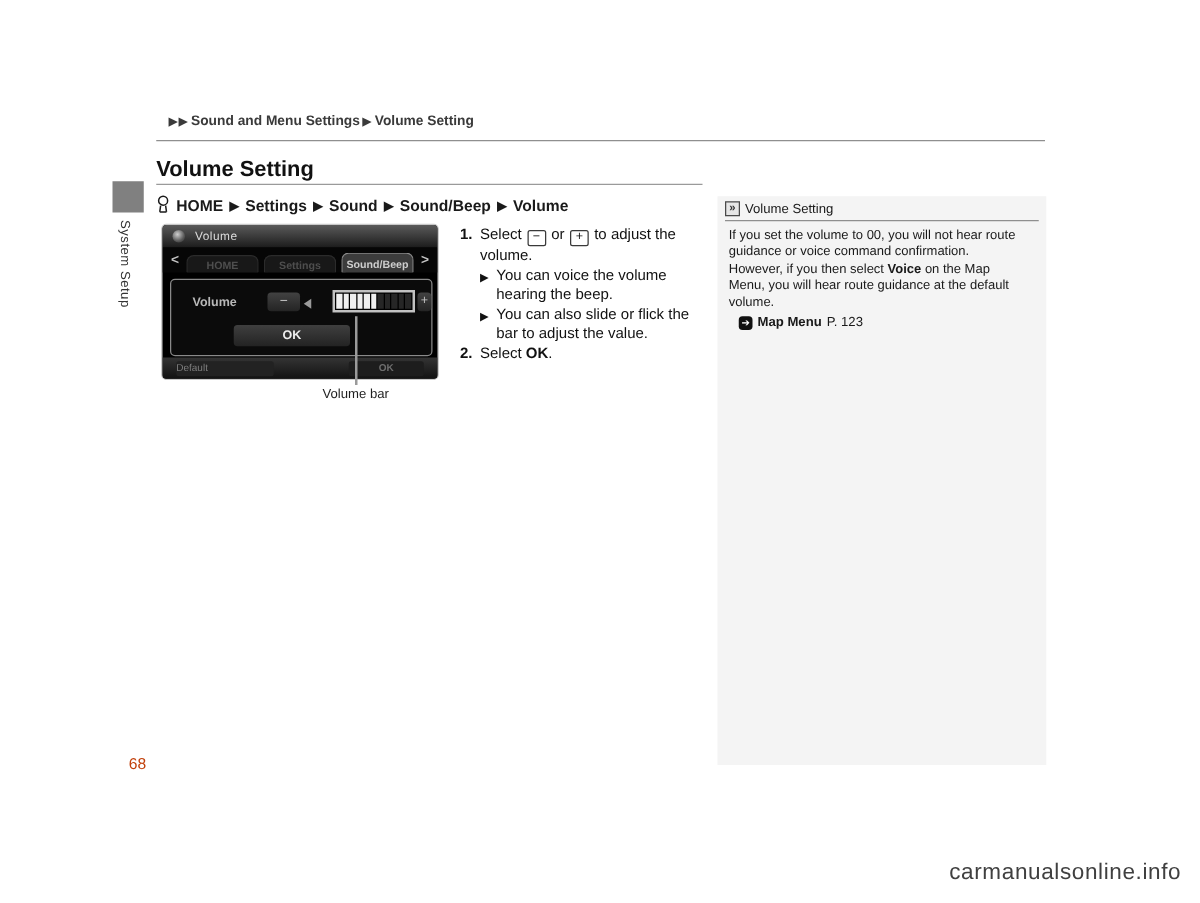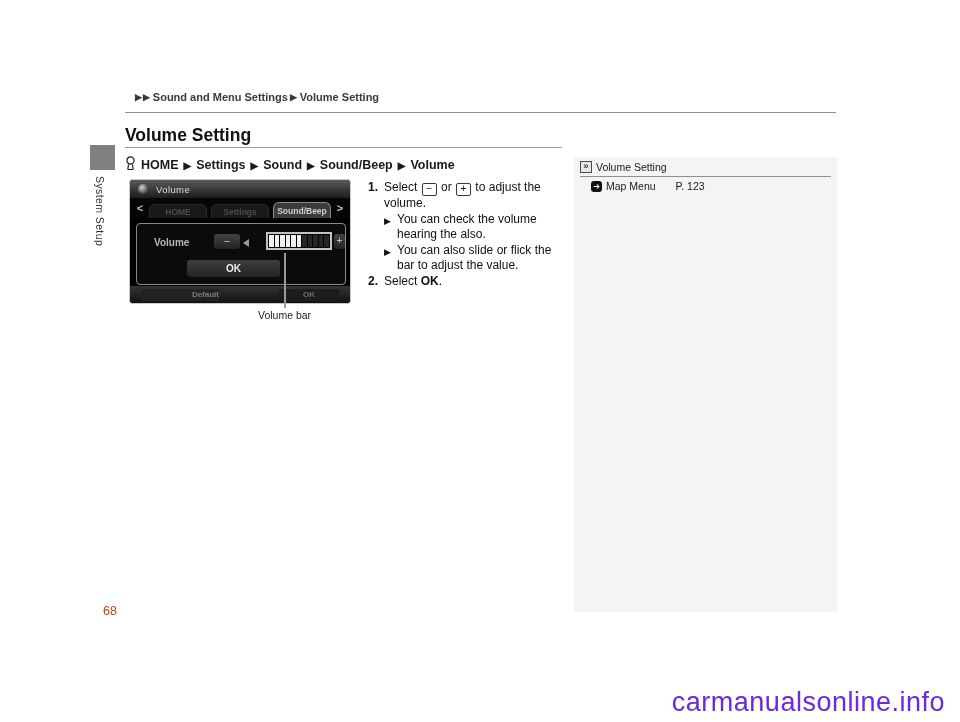--- a/index.html
+++ b/index.html
@@ -58,21 +58,21 @@
   .btn-plus{position:absolute;left:197px;top:10px;width:11px;height:15px;border-radius:3px;
             background:linear-gradient(#424242,#242424);color:#c4c4c4;font-size:10px;
             text-align:center;line-height:14px;}
   .btn-ok{position:absolute;left:50px;top:36px;width:93px;height:17px;border-radius:3px;
           background:linear-gradient(#3f3f3f,#232323);color:#efefef;font-size:10px;font-weight:bold;
           text-align:center;line-height:17px;}
   .dev-bottombar{position:absolute;left:0;right:0;bottom:0;height:17px;
                  background:linear-gradient(#343434,#121212);display:flex;align-items:center;
                  justify-content:space-between;padding:0 11px;}
   .btn-default{width:78px;height:12px;background:#222;border-radius:2px;color:#7d7d7d;
-               font-size:8px;font-weight:bold;text-align:right;line-height:12px;}
+               font-size:8px;font-weight:normal;text-align:left;line-height:12px;}
   .btn-footer-ok{width:60px;height:12px;background:#1d1d1d;border-radius:2px;color:#6e6e6e;
                  font-size:8px;font-weight:bold;text-align:center;line-height:12px;}
 
   
   .callout-line{position:absolute;left:284px;top:253px;width:2px;height:55px;background:#9a9a9a;}
   .callout-label{position:absolute;left:258px;top:309px;font-size:10.5px;color:#1f1f1f;}
 
   
   .instructions{position:absolute;left:368px;top:180px;width:200px;font-size:12px;
                 line-height:15.5px;color:#111;}
@@ -91,25 +91,25 @@
            box-sizing:border-box;}
   .note-head{display:flex;align-items:center;padding:4px 6px 3px 6px;font-size:10.5px;color:#1a1a1a;}
   .note-icon{width:10px;height:10px;border:1px solid #4a4a4a;background:#e6e6e6;color:#333;
              font-size:9px;font-weight:bold;line-height:9px;text-align:center;margin-right:4px;flex:none;}
   .note-rule{height:1px;background:#8f8f8f;margin:0 6px;}
   .note-body{padding:5px 5px 0 9px;width:250px;box-sizing:border-box;font-size:10.4px;
              line-height:13.4px;color:#1a1a1a;}
   .note-ref{display:flex;align-items:center;margin:3px 0 0 17px;font-size:10.5px;color:#1a1a1a;}
   .ref-icon{width:11px;height:11px;background:#111;border-radius:3px;color:#fff;font-size:8px;
             line-height:11px;text-align:center;margin-right:4px;flex:none;}
-  .note-ref .lbl{font-weight:normal;margin-right:20px;}
+  .note-ref .lbl{font-weight:bold;margin-right:4px;}
 
   
   .page-number{position:absolute;left:103px;top:604px;font-size:12.5px;color:#c2410c;}
-  .watermark{position:absolute;right:15px;top:687px;font-size:27px;color:#6d28d9;letter-spacing:.5px;}
+  .watermark{position:absolute;right:15px;top:687px;font-size:18px;color:#404040;letter-spacing:.5px;}
 </style>
 </head>
 <body>
 
 <div id="page">
 
   <div class="breadcrumb">
     <span class="arr">▶▶</span>
     <span>Sound and Menu Settings</span>
     <span class="arr mid">▶</span>
@@ -182,38 +182,39 @@
   <div class="callout-line"></div>
   <div class="callout-label">Volume bar</div>
 
   <div class="instructions">
     <div class="step">
       <span class="num">1.</span>
       <span class="body"><span>Select </span><span class="keybox">−</span><span> or </span><span class="keybox">+</span><span> to adjust the volume.</span></span>
     </div>
     <div class="bullet">
       <span class="tri">▶</span>
-      <span class="btxt">You can check the volume hearing the also.</span>
+      <span class="btxt">You can voice the volume hearing the beep.</span>
     </div>
     <div class="bullet">
       <span class="tri">▶</span>
       <span class="btxt">You can also slide or flick the bar to adjust the value.</span>
     </div>
     <div class="step">
       <span class="num">2.</span>
       <span class="body"><span>Select </span><span class="bold">OK</span><span>.</span></span>
     </div>
   </div>
 
   <div class="notebox">
     <div class="note-head">
       <span class="note-icon">»</span>
       <span>Volume Setting</span>
     </div>
     <div class="note-rule"></div>
+    <div class="note-body"><span>If you set the volume to 00, you will not hear route guidance or voice command confirmation. However, if you then select </span><span class="bold">Voice</span><span> on the Map Menu, you will hear route guidance at the default volume.</span></div>
     <div class="note-ref">
       <span class="ref-icon">➔</span>
       <span class="lbl">Map Menu</span>
       <span>P. 123</span>
     </div>
   </div>
 
   <div class="page-number">68</div>
   <div class="watermark">carmanualsonline.info</div>
 

